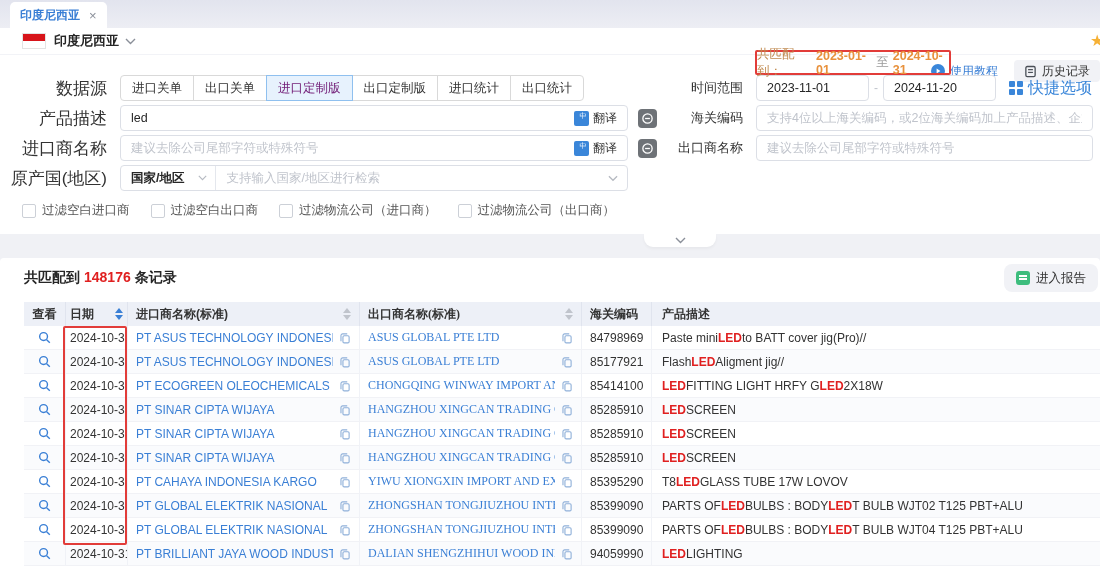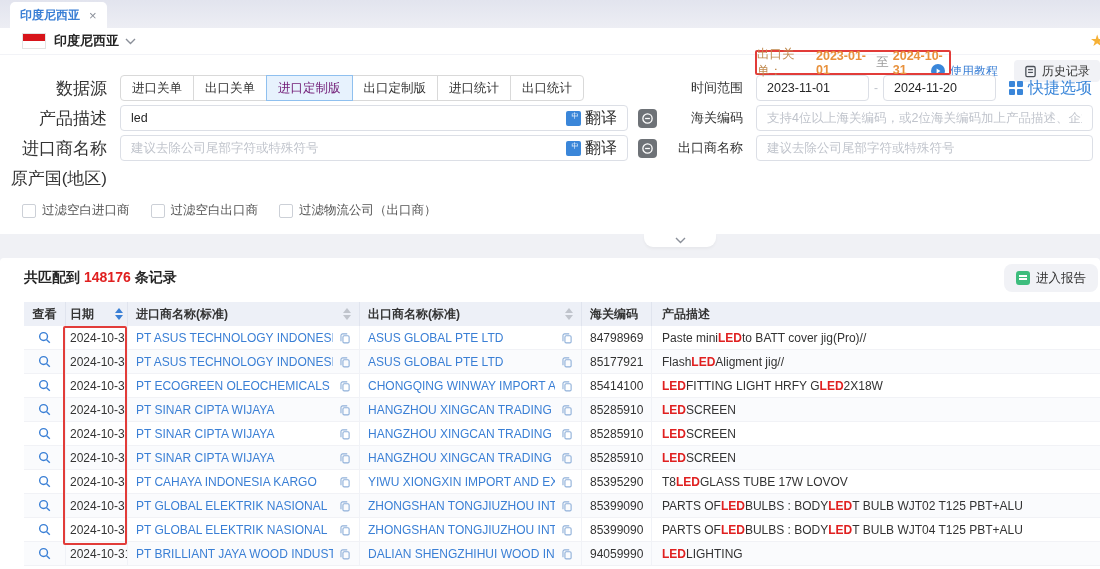--- a/index.html
+++ b/index.html
@@ -43,21 +43,21 @@
 
   .input-wrap { display:flex; align-items:center; border:1px solid #dcdfe6; border-radius:4px;
                 height:26px; background:#fff; overflow:hidden; }
   .txt-input { border:none; outline:none; flex:1; height:100%; padding:16px 10px; font-size:12.5px;
                color:#262626; font-family:inherit; background:transparent; }
   .txt-input::placeholder { color:#c0c4cc; }
   .translate-btn { display:flex; align-items:center; gap:4px; padding:0 10px 0 6px; cursor:pointer; flex:none; }
   .cn-a-icon { width:15px; height:15px; background:#3a86d9; border-radius:2px; position:relative; flex:none; }
   .cn-a-icon i { position:absolute; color:#fff; font-style:normal; font-size:7px; line-height:7px; }
   .cn-a-icon .c1 { left:1.5px; top:1.5px; } .cn-a-icon .c2 { right:1.5px; bottom:1px; font-weight:bold; }
-  .translate-txt { font-size:16px; color:#333; }
+  .translate-txt { font-size:12px; color:#333; }
   .circle-btn { width:19px; height:19px; border-radius:4px; background:#6e7277; margin-left:10px;
                 display:flex; align-items:center; justify-content:center; cursor:pointer; flex:none; }
 
   .date-input { width:113px; }
   .range-sep { color:#c0c4cc; margin:0 5px; font-size:12px; }
   .quick-opt { display:flex; align-items:center; gap:5px; margin-left:13px; color:#3a86d9;
                font-size:16px; cursor:pointer; }
   .grid-icon { width:14px; height:14px; display:grid; grid-template-columns:6px 6px; grid-template-rows:6px 6px;
                gap:2px; }
   .grid-icon b { background:#3a86d9; border-radius:1px; }
@@ -89,21 +89,21 @@
   .th { display:flex; align-items:center; height:100%; padding:0 8px; border-right:1px solid #e0e4ee; }
   .th:last-child { border-right:none; }
   .trow { display:flex; height:24px; align-items:center; border-bottom:1px solid #f1f2f6; background:#fff; }
   .trow:nth-child(even) { background:#fafbfd; }
   .td { display:flex; align-items:center; height:100%; padding:0 8px; border-right:1px solid #f0f2f7;
         white-space:nowrap; overflow:hidden; }
   .td:last-child { border-right:none; }
   .c0 { width:42px; justify-content:center; flex:none; }
   .c1 { width:62px; flex:none; padding:0 4px; }
   .c2 { width:232px; flex:none; }
-  .c3 { width:222px; flex:none; }
+  .c3 { width:222px; flex:none;font-family:Liberation Serif, serif; }
   .c4 { width:70px; flex:none; }
   .c5 { flex:1; padding-left:10px; }
   .link { color:#3a7fd5; cursor:pointer; overflow:hidden; text-overflow:clip; white-space:nowrap; flex:1; }
   .cp { margin-left:6px; flex:none; cursor:pointer; display:flex; }
   .hl { color:#e02020; font-weight:bold; }
   .caret { display:inline-flex; flex-direction:column; margin-left:auto; gap:1.5px; cursor:pointer; }
 
   
   .update-box { position:absolute; left:755px; top:50px; width:196px; height:25px;
                 border:2px solid #e23c39; border-radius:2px; z-index:6;
@@ -249,30 +249,46 @@
 
   <div class="frow" style="left:660px; top:107px; width:440px;">
     <span class="flabel-r">出口商名称</span>
     <div class="input-wrap" style="flex:1; margin-right:7px;">
       <input class="txt-input" placeholder="建议去除公司尾部字符或特殊符号" style="">
     </div>
   </div>
 
   <div class="frow" style="left:0; top:137px; width:690px;">
     <span class="flabel">原产国(地区)</span>
+    <div class="input-wrap" style="width:508px;">
+      <span class="origin-select">
+        <b style="font-weight:bold;">国家/地区</b>
+        <svg width="9" height="6" viewBox="0 0 11 7">
+            <path d="M1 1 L5.5 5.5 L10 1" fill="none" stroke="#b6bac2" stroke-width="1.4"></path>
+          </svg>
+      </span>
+      <input class="txt-input" placeholder="支持输入国家/地区进行检索" style="">
+      <svg style="margin-right:9px" width="10" height="7" viewBox="0 0 11 7">
+          <path d="M1 1 L5.5 5.5 L10 1" fill="none" stroke="#b6bac2" stroke-width="1.4"></path>
+        </svg>
+    </div>
   </div>
 
   <div class="filters" id="filter-row">
       <span class="filter-item">
         <span class="cb"></span>
         <span class="cb-label">过滤空白进口商</span>
       </span>
       <span class="filter-item">
         <span class="cb"></span>
         <span class="cb-label">过滤空白出口商</span>
+      </span>
+      <span class="filter-item">
+        <span class="cb"></span>
+        <span class="cb-label">过滤物流公司（进口商）</span>
       </span>
       <span class="filter-item">
         <span class="cb"></span>
         <span class="cb-label">过滤物流公司（出口商）</span>
       </span>
     </div>
 
 </div>
 
 <div class="collapse-notch">
@@ -623,20 +639,20 @@
             </span>
           </div>
           <div class="td c4">94059990</div>
           <div class="td c5"><span class="hl">LED</span> LIGHTING</div>
         </div>
       </div>
   </div>
 </div>
 
 <div class="update-box">
-  <span class="lbl">出口关单：</span>
+  <span class="lbl">共匹配到：</span>
     <span class="dt">2023-01-01</span>
     <span class="zhi">至</span>
     <span class="dt">2024-10-31</span>
 </div>
 <div class="date-annot"></div>
 
 <span class="fav-star">★</span>
 
 </body></html>

